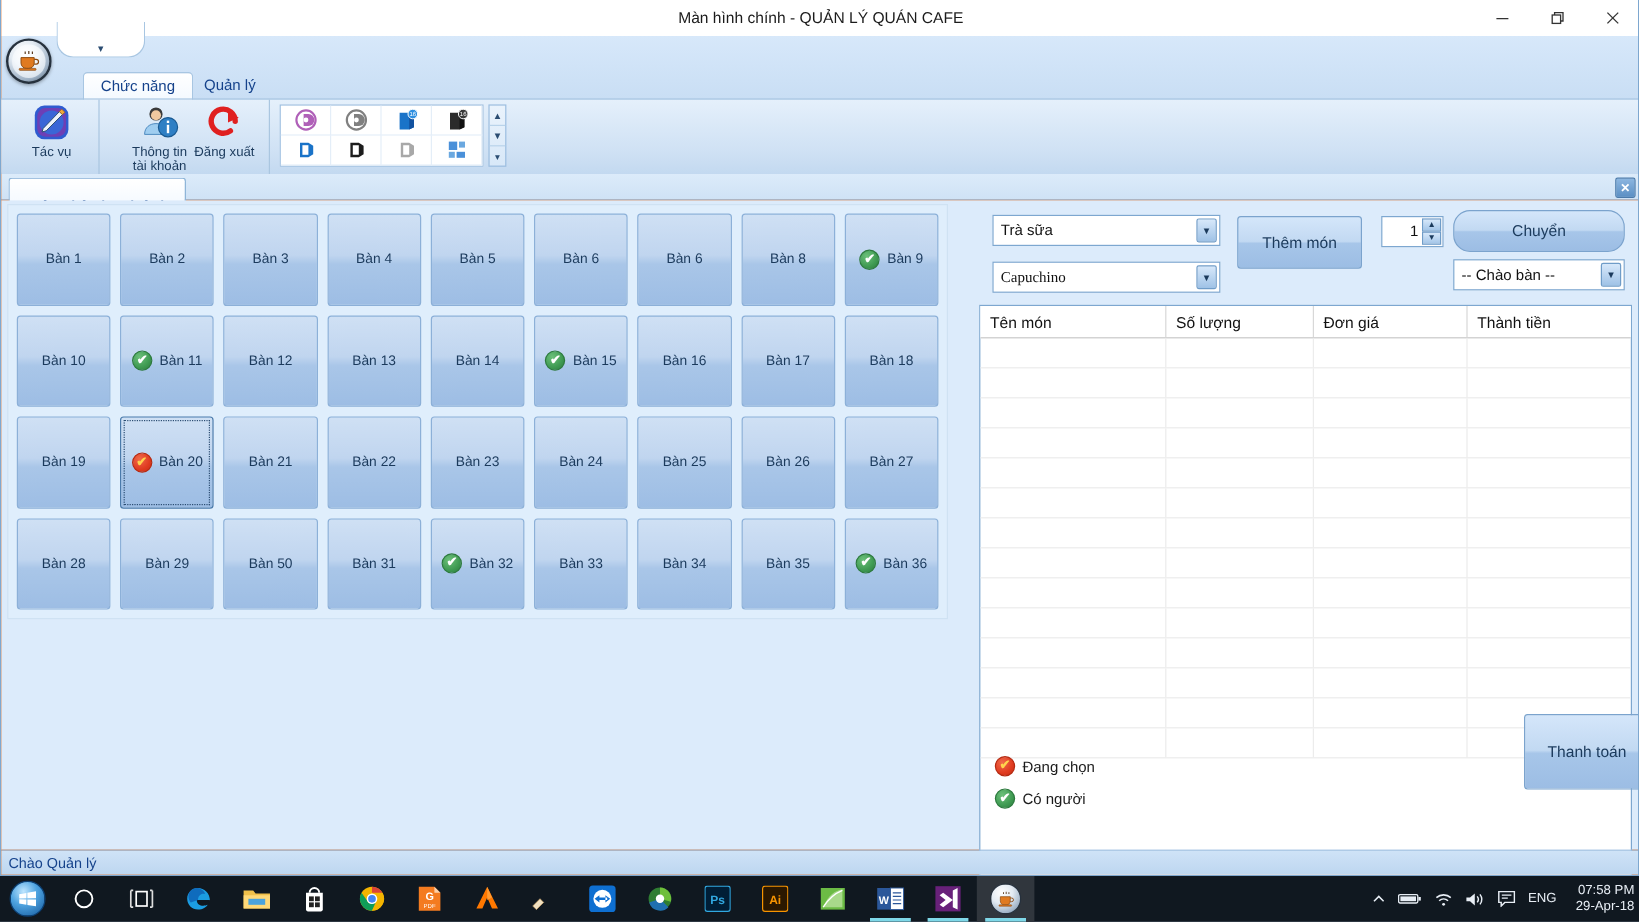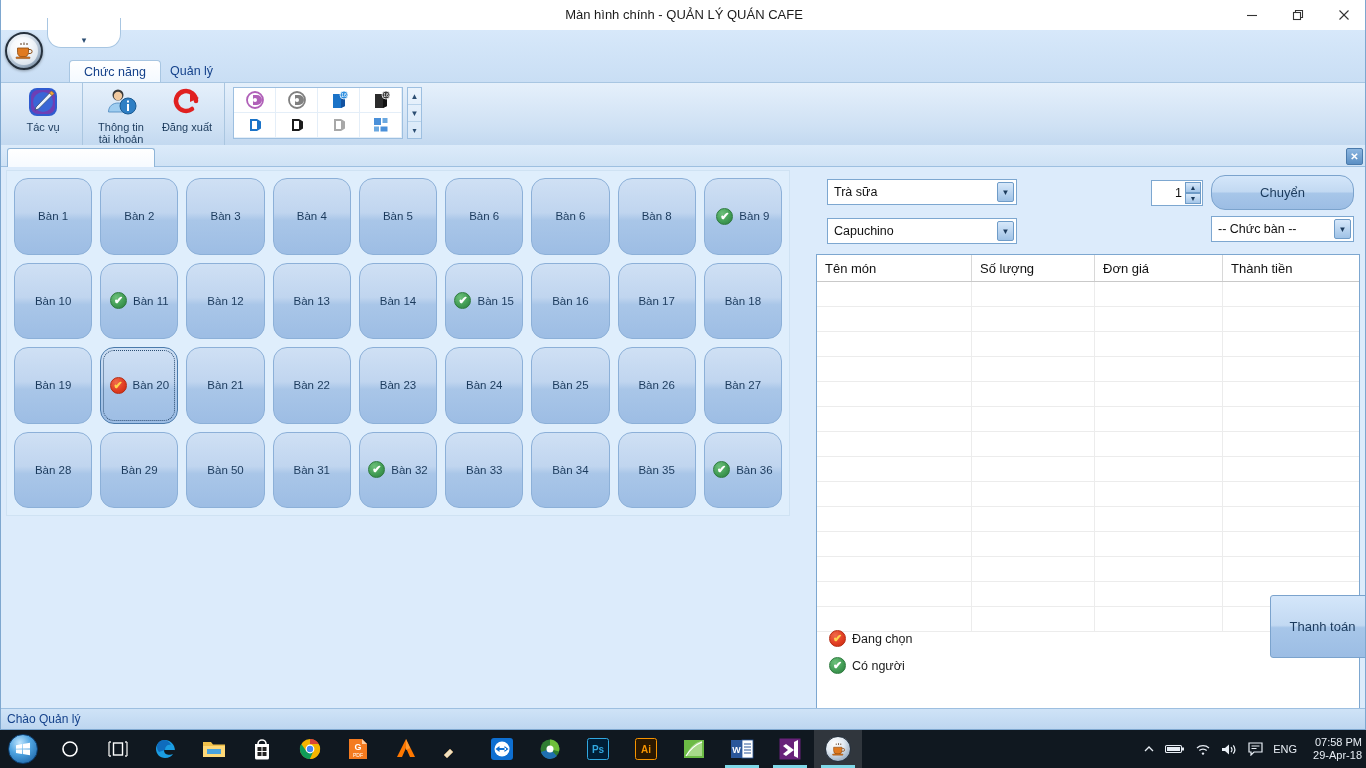--- a/index.html
+++ b/index.html
@@ -209,21 +209,21 @@
     grid-template-columns: repeat(9, 1fr);
     grid-template-rows: repeat(4, 1fr);
     gap: 0px;
     padding: 3px;
   }
   .table-cell { padding: 4px; }
   .table-btn {
     width: 100%; height: 100%;
     background: linear-gradient(#cfe0f4 0%, #c0d5ef 45%, #a9c6e8 55%, #9dbde4 100%);
     border: 1px solid #8cb0d8;
-    border-radius: 14px;
+    border-radius: 3px;
     display: flex; align-items: center; justify-content: center;
     gap: 6px;
     font-size: 11.5px; color: #1b3a5c;
     position: relative;
   }
   .table-btn.selected {
     outline: 1px dotted #2b4d72;
     outline-offset: -4px;
     border-color: #4a7aab;
   }
@@ -259,21 +259,21 @@
   .combo-arrow {
     position: absolute; right: 2px; top: 2px; bottom: 2px;
     width: 17px;
     background: linear-gradient(#d7e8fa, #9fc2e6);
     border: 1px solid #6f9cc8;
     border-radius: 2px;
     display:flex; align-items:center; justify-content:center;
     font-size: 8px; color: #1b3a5c;
   }
   #combo-category { left: 13px; top: 9px; width: 190px; height: 26px; }
-  #combo-item     { left: 13px; top: 48px; width: 190px; height: 26px; }
+  #combo-item     { left: 13px; top: 48px; width: 190px; height: 26px; font-family: Liberation Serif, serif; }
 
   .blue-btn {
     position: absolute;
     background: linear-gradient(#d4e6fa 0%, #c2d9f2 48%, #a7c6e9 52%, #9cbde4 100%);
     border: 1px solid #7ba3cd;
     border-radius: 3px;
     display:flex; align-items:center; justify-content:center;
     font-size: 13px; color: #1b3a5c;
   }
   #btn-themmon { left: 217px; top: 10px; width: 104px; height: 44px; }
@@ -449,21 +449,21 @@
               <path d="M23.5 8 l2.5 2.5 l2 -2 l-2.5 -2.5 z" fill="#f0a93a" stroke="#a06a14" stroke-width="0.6"></path>
             </svg>
           </span>
           <span class="lbl">Tác vụ</span>
         </div>
         <div class="rib-group-label">Chức năng</div>
         <div class="rib-dialog-launcher">◰</div>
       </div>
 
       <div class="rib-group" id="group-quanly">
-        <div class="rib-btn" style="left:4px;justify-content:space-between;">
+        <div class="rib-btn" style="left:16px;justify-content:space-between;">
           <span class="rib-ico">
             <svg width="34" height="34" viewBox="0 0 34 34">
               <circle cx="14" cy="10" r="5.5" fill="#3a3a3a"></circle>
               <path d="M4.5 27 c0 -6 4.5 -9 9.5 -9 s9.5 3 9.5 9 z" fill="#9fcdf0" stroke="#4a87bd" stroke-width="0.8"></path>
               <circle cx="14" cy="11" r="4.2" fill="#f0c9a0"></circle>
               <circle cx="24" cy="21" r="8" fill="#2f7fc4" stroke="#1a5a92" stroke-width="1"></circle>
               <rect x="23" y="19" width="2" height="7" fill="#fff"></rect>
               <rect x="23" y="15.5" width="2" height="2" fill="#fff"></rect>
             </svg>
           </span>
@@ -783,33 +783,34 @@
       <div class="combo" id="combo-category">
         <span>Trà sữa</span>
         <span class="combo-arrow">▼</span>
       </div>
 
       <div class="combo" id="combo-item">
         <span>Capuchino</span>
         <span class="combo-arrow">▼</span>
       </div>
 
+      <div class="blue-btn" id="btn-themmon">Thêm món</div>
 
       <div class="spinner" id="spin-qty" style="left:337px; top:10px; width:52px; height:26px;">
         <span>1</span>
         <span class="spin-arrows">
           <div>▲</div>
           <div>▼</div>
         </span>
       </div>
 
       <div class="blue-btn" id="btn-chuyen">Chuyển</div>
 
       <div class="combo" id="combo-chonban">
-        <span>-- Chức bàn --</span>
+        <span>-- Chào bàn --</span>
         <span class="combo-arrow">▼</span>
       </div>
 
       <div id="ordergrid">
         <div id="ordergrid-head">
           <div>Tên món</div>
           <div>Số lượng</div>
           <div>Đơn giá</div>
           <div>Thành tiền</div>
         </div>

